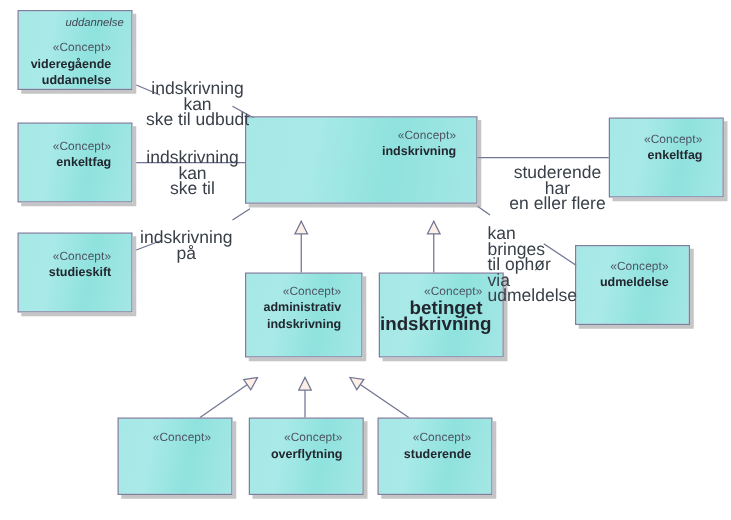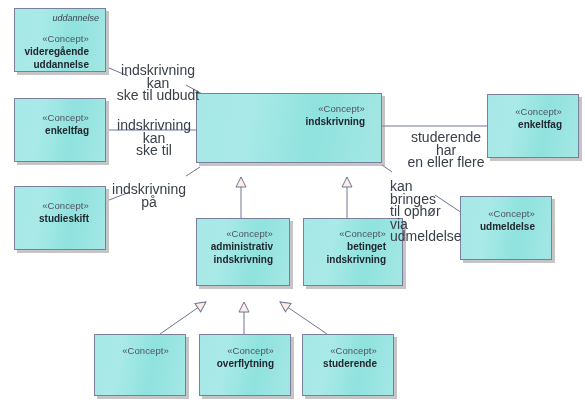--- a/index.html
+++ b/index.html
@@ -163,21 +163,21 @@
     <div class="node-body" style="top:9px;">
       <span class="node-stereotype">«Concept»</span>
       <span class="node-name">administrativ
 indskrivning</span>
     </div>
   </div>
 
   <div class="node" style="left:303px; top:218px; width:100px; height:68px;">
     <div class="node-body" style="top:9px;">
       <span class="node-stereotype">«Concept»</span>
-      <span class="node-name" style="font-size:10px;">betinget indskrivning</span>
+      <span class="node-name" style="font-size:15px;">betinget indskrivning</span>
     </div>
   </div>
 
   <div class="node" style="left:94px; top:334px; width:92px; height:62px;">
     <div class="node-body" style="top:10px;">
       <span class="node-stereotype">«Concept»</span>
     </div>
   </div>
 
   <div class="node" style="left:199px; top:334px; width:92px; height:62px;">

